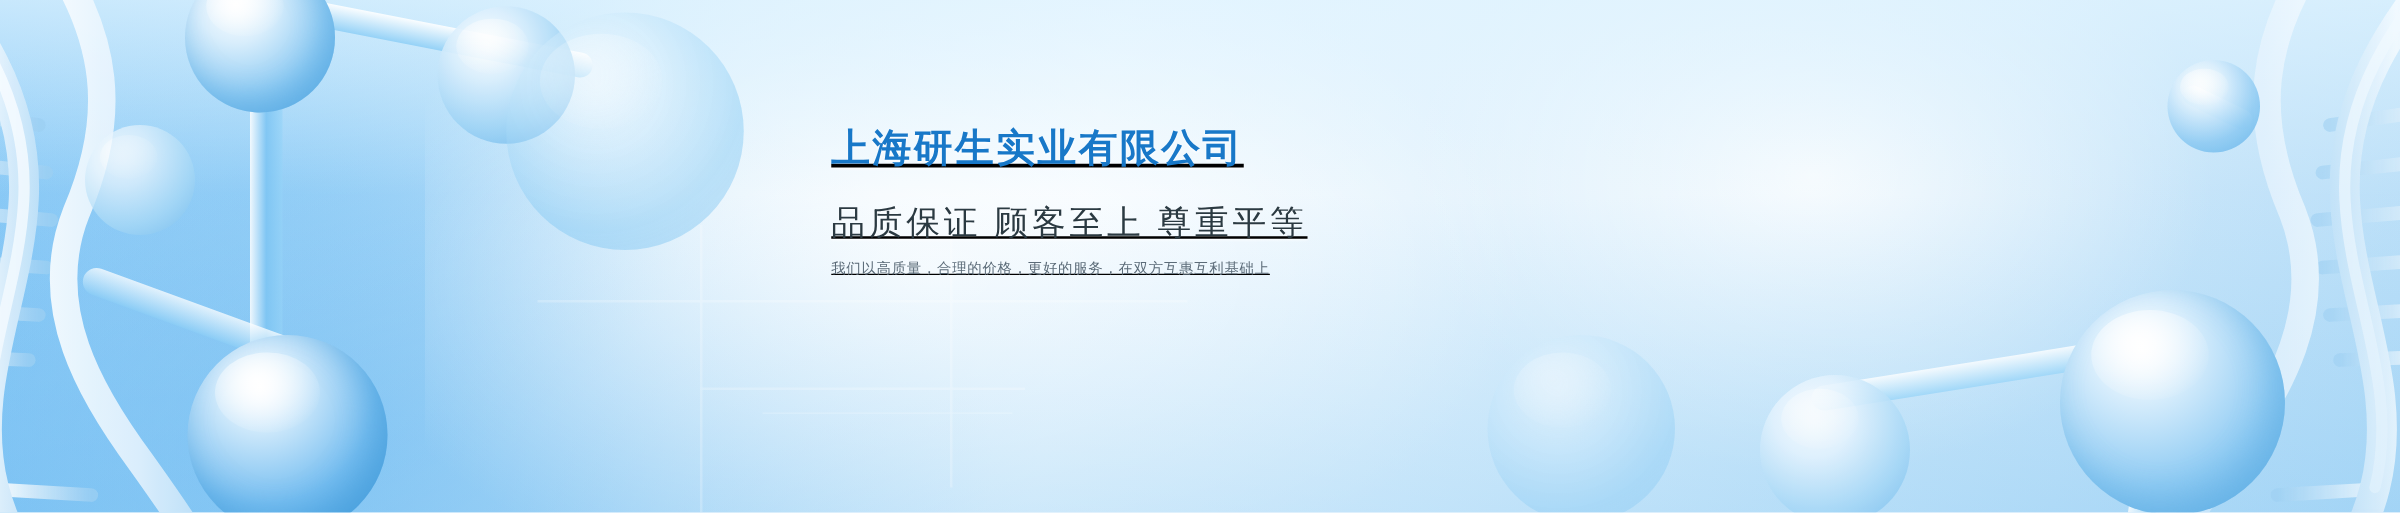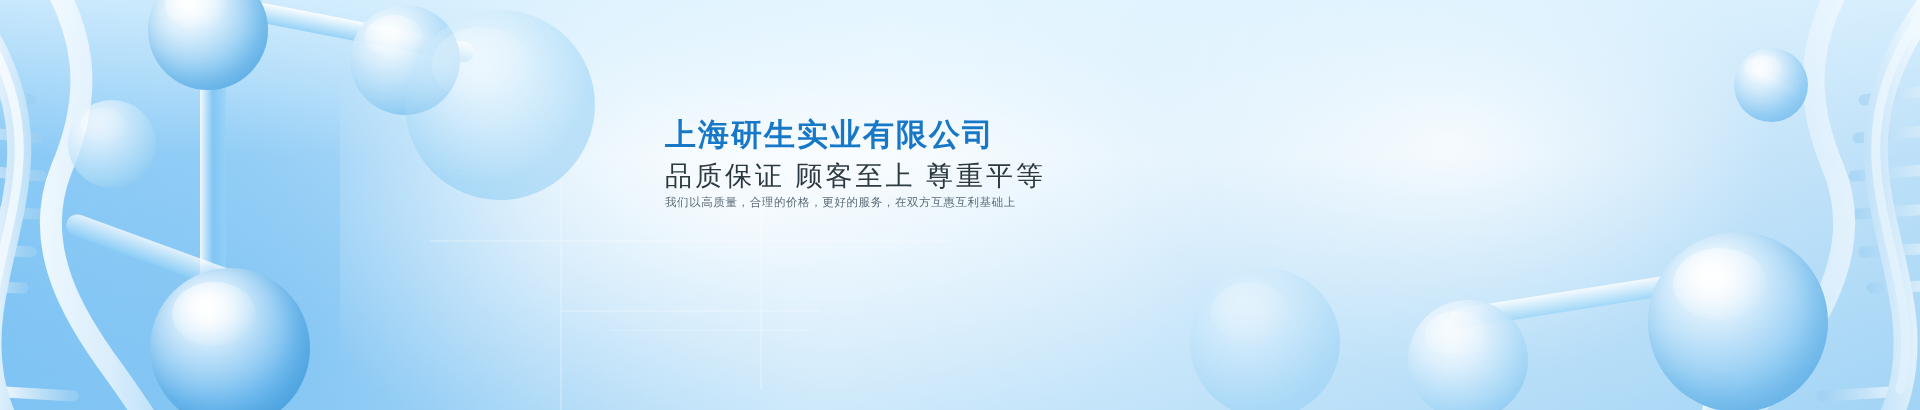--- a/index.html
+++ b/index.html
@@ -40,33 +40,33 @@
   .dna-right{right:-30px;transform:scaleX(-1);opacity:.72;}
 
   
   .sphere{position:absolute;border-radius:50%;}
   .sphere::after{content:"";position:absolute;border-radius:50%;
     left:14%;top:9%;width:52%;height:40%;
     background:radial-gradient(ellipse at 40% 35%,rgba(255,255,255,.95) 0%,rgba(255,255,255,.25) 55%,rgba(255,255,255,0) 80%);}
   .rod{position:absolute;border-radius:40px;}
 
   
-  .textblock{position:absolute;left:665px;top:116px;width:620px;}
+  .textblock{position:absolute;left:665px;top:100px;width:620px;text-decoration:underline;}
   .title{
     font-size:31px;font-weight:bold;color:#1878c8;
     letter-spacing:2px;line-height:1.25;white-space:nowrap;
     text-shadow:0 1px 2px rgba(255,255,255,.85);
   }
   .subtitle{
-    margin-top:5px;
+    margin-top:23px;
     font-size:27px;color:#2b3a42;letter-spacing:3px;
     line-height:1.25;white-space:nowrap;
     text-shadow:0 1px 2px rgba(255,255,255,.8);
   }
-  .desc{margin-top:0;}
+  .desc{margin-top:11px;}
   .desc p{margin:0 0 5px 0;font-size:11.5px;color:#5b6b78;
     letter-spacing:.6px;line-height:1.55;white-space:nowrap;}
 </style>
 </head>
 <body>
 
 <div id="banner">
 
   <div class="bg-base"></div>
   <div class="wash-tl"></div>

